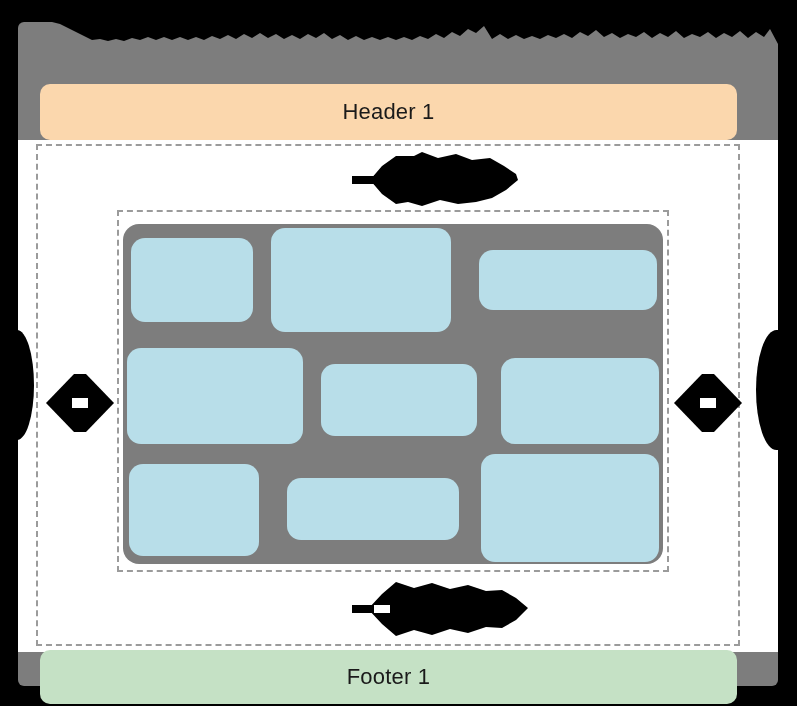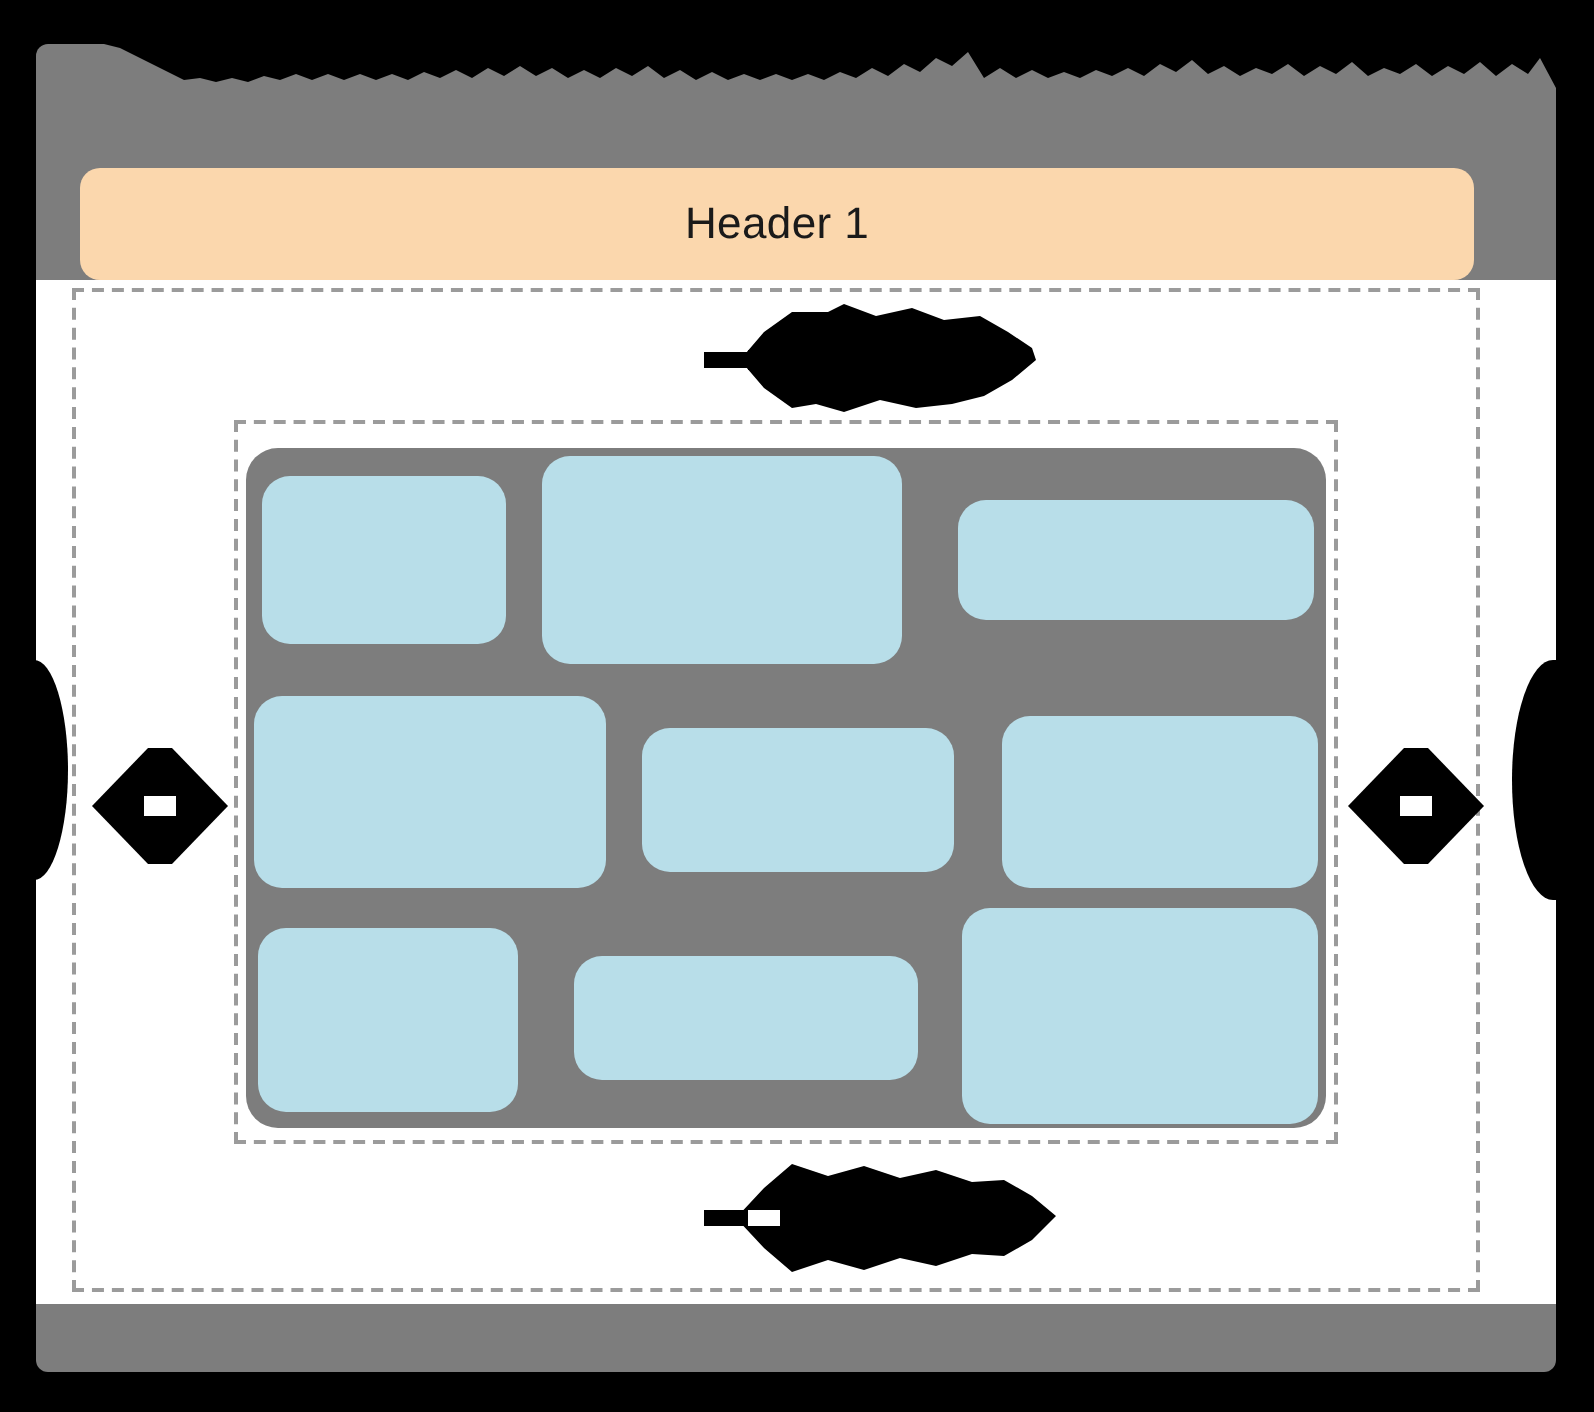--- a/index.html
+++ b/index.html
@@ -231,20 +231,23 @@
       <g fill="#000000">
         <path d="M30,4 L30,62 L2,33 Z"></path>
         <path d="M42,4 L42,62 L70,33 Z"></path>
         <rect x="30" y="4" width="12" height="24"></rect>
         <rect x="30" y="38" width="12" height="24"></rect>
       </g>
       <rect x="28" y="28" width="16" height="10" fill="#ffffff"></rect>
     </svg>
   </div>
 
+  <div class="band footer-band">
+    <span>Footer 1</span>
+  </div>
 
   <div class="edge-noise" style="left:0;top:330px;width:34px;height:110px;
               border-radius:0 50% 50% 0 / 0 50% 50% 0;"></div>
   <div class="edge-noise" style="left:756px;top:330px;width:41px;height:120px;
               border-radius:50% 0 0 50% / 50% 0 0 50%;"></div>
   <div class="edge-noise" style="left:0;top:0;width:797px;height:22px;"></div>
   <div class="edge-noise" style="left:0;top:0;width:18px;height:706px;"></div>
   <div class="edge-noise" style="left:778px;top:0;width:19px;height:706px;"></div>
 
 </div>

